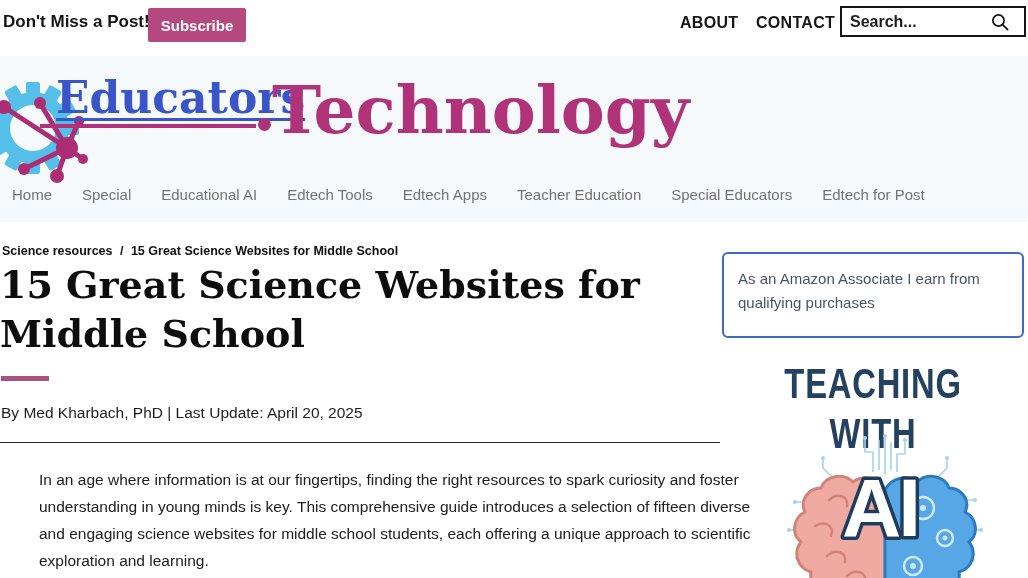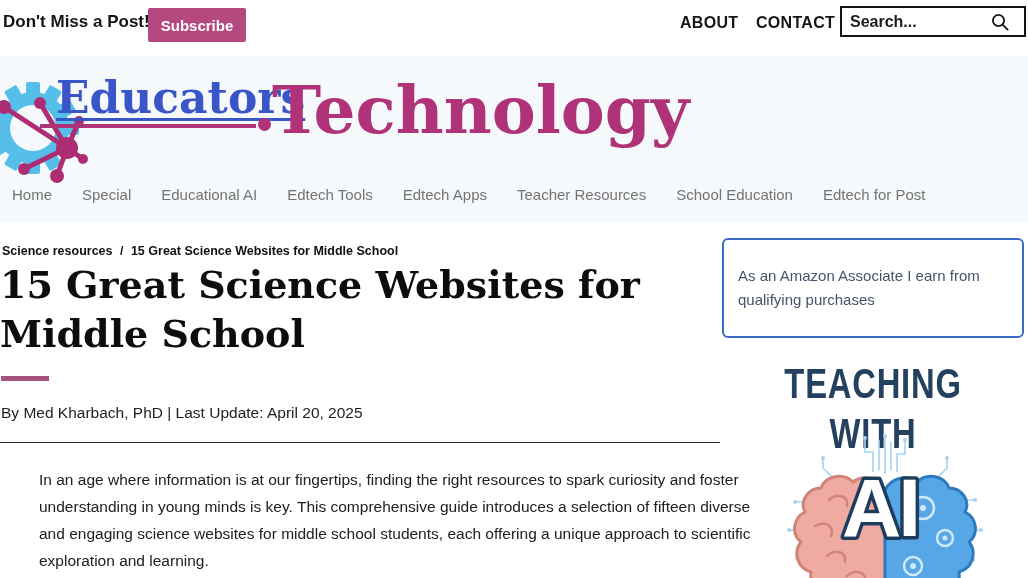--- a/index.html
+++ b/index.html
@@ -65,23 +65,23 @@
     font-family:"DejaVu Serif", serif; font-weight:bold;
     font-size:38px; line-height:49px; color:#0d0d0d;
   }
   .accent-bar { left:1px; top:376px; width:48px; height:5px; background:#a65380; }
   .byline { left:1px; top:404px; font-size:15.5px; color:#1e1e1e; }
   .article-divider { left:0; top:442px; width:720px; height:1px; background:#2a2a2a; }
   .intro-text { left:1px; top:466px; width:712px; font-size:15.5px; line-height:27px; color:#202020;margin-left:38px; }
 
   
   .amazon-box {
-    left:722px; top:238px; width:302px; min-height:86px;
+    left:722px; top:252px; width:302px; min-height:86px;
     border:2px solid #3a6bc7; border-radius:6px; background:#fff;
-    padding:24px 14px; font-size:15px; line-height:24px; color:#44546b;
+    padding:13px 14px; font-size:15px; line-height:24px; color:#44546b;
   }
   .teaching-cover { cursor:pointer; }
   .cover-line {
     left:753px; width:240px; text-align:center;
     font-size:42px; line-height:44px; font-weight:bold; color:#24415f;
     transform:scaleX(.78); letter-spacing:1px;
   }
   .cover-line.l1 { top:362px; }
   .cover-line.l2 { top:412px; }
   .brain-svg { left:785px; top:430px; }
@@ -146,22 +146,22 @@
   <div class="abs logo-word2" style="top:23px;">Technology</div>
   <div class="abs logo-rule" style="top:68px;"></div>
   <div class="abs logo-dot" style="top:62px;"></div>
 
   <nav class="abs main-nav" style="top:130px;">
     <a class="nav-item">Home</a>
     <a class="nav-item">Special</a>
     <a class="nav-item">Educational AI</a>
     <a class="nav-item">Edtech Tools</a>
     <a class="nav-item">Edtech Apps</a>
-    <a class="nav-item">Teacher Resources</a>
-    <a class="nav-item">School Education</a>
+    <a class="nav-item">Teacher Education</a>
+    <a class="nav-item">Special Educators</a>
     <a class="nav-item">Edtech for Post</a>
   </nav>
 </div>
 
 <div class="abs breadcrumb">
   <span class="crumb-link">Science resources</span><span class="sep"> / </span><span>15 Great Science Websites for Middle School</span>
 </div>
 
 <h1 class="abs page-title">15 Great Science Websites for Middle School</h1>
 

